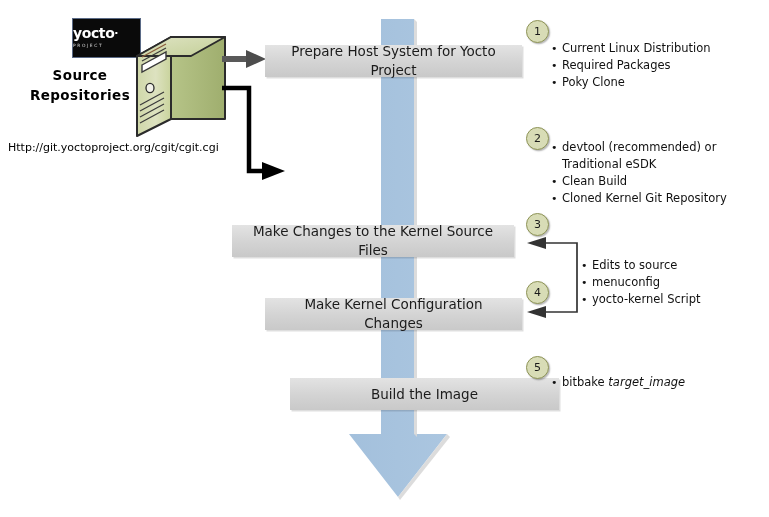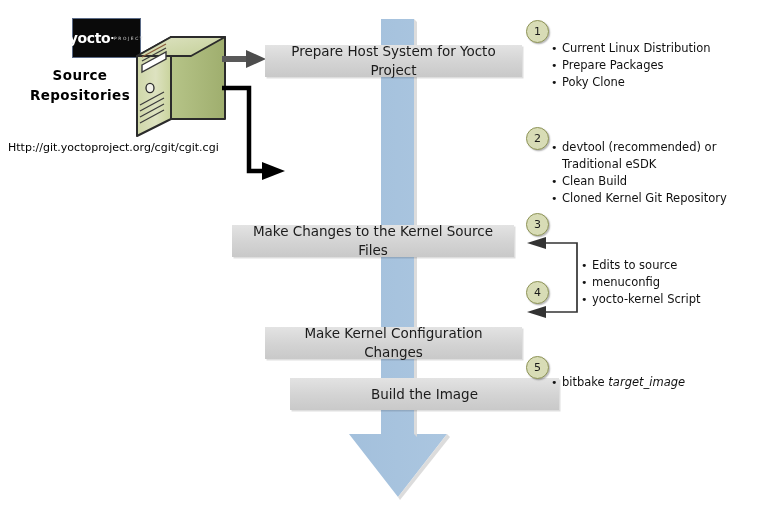--- a/index.html
+++ b/index.html
@@ -31,22 +31,22 @@
   #yocto-logo {
     position: absolute;
     left: 72px;
     top: 18px;
     width: 69px;
     height: 40px;
     background: #0a0a0a;
     border: 1.5px solid #5a6a86;
     box-sizing: border-box;
     display: flex;
-    flex-direction: row;
-    align-items: center;
+    flex-direction: column;
+    align-items: flex-start;
     justify-content: center;
   }
   #yocto-logo .yl-word {
     color: #ffffff;
     font-size: 14px;
     font-weight: 600;
     letter-spacing: -0.4px;
     line-height: 14px;
     font-family: "DejaVu Sans", "Liberation Sans", sans-serif;
   }
@@ -106,21 +106,21 @@
     color: #1b1b1b;
     font-size: 13.5px;
     line-height: 19px;
     box-sizing: border-box;
     padding: 16px 8px;
   }
 
   #box-1 { left: 265px; top: 45px;  width: 257px; height: 28px; }
   #box-2 { left: 291px; top: 150px; width: 232px; height: 42px; }
   #box-3 { left: 232px; top: 225px; width: 282px; height: 28px; }
-  #box-4 { left: 265px; top: 298px; width: 257px; height: 28px; margin-top: 29px; }
+  #box-4 { left: 265px; top: 298px; width: 257px; height: 28px; }
   #box-5 { left: 265px; top: 378px; width: 269px; height: 32px; margin-left: 25px; }
 
   
   #connectors {
     position: absolute;
     left: 0; top: 0;
     width: 769px; height: 517px;
     pointer-events: none;
   }
 
@@ -258,21 +258,21 @@
   <div class="proc-box" id="box-5">Build the Image</div>
 
   <div class="step-circle" id="circle-1">1</div>
   <div class="step-circle" id="circle-2">2</div>
   <div class="step-circle" id="circle-3">3</div>
   <div class="step-circle" id="circle-4">4</div>
   <div class="step-circle" id="circle-5">5</div>
 
   <ul class="bullets" id="bullets-1">
     <li>Current Linux Distribution</li>
-    <li>Prepare Packages</li>
+    <li>Required Packages</li>
     <li>Poky Clone</li>
   </ul>
 
   <ul class="bullets" id="bullets-2">
     <li class="wrap">devtool (recommended) or Traditional eSDK</li>
     <li>Clean Build</li>
     <li>Cloned Kernel Git Repository</li>
   </ul>
 
   <ul class="bullets" id="bullets-3">

